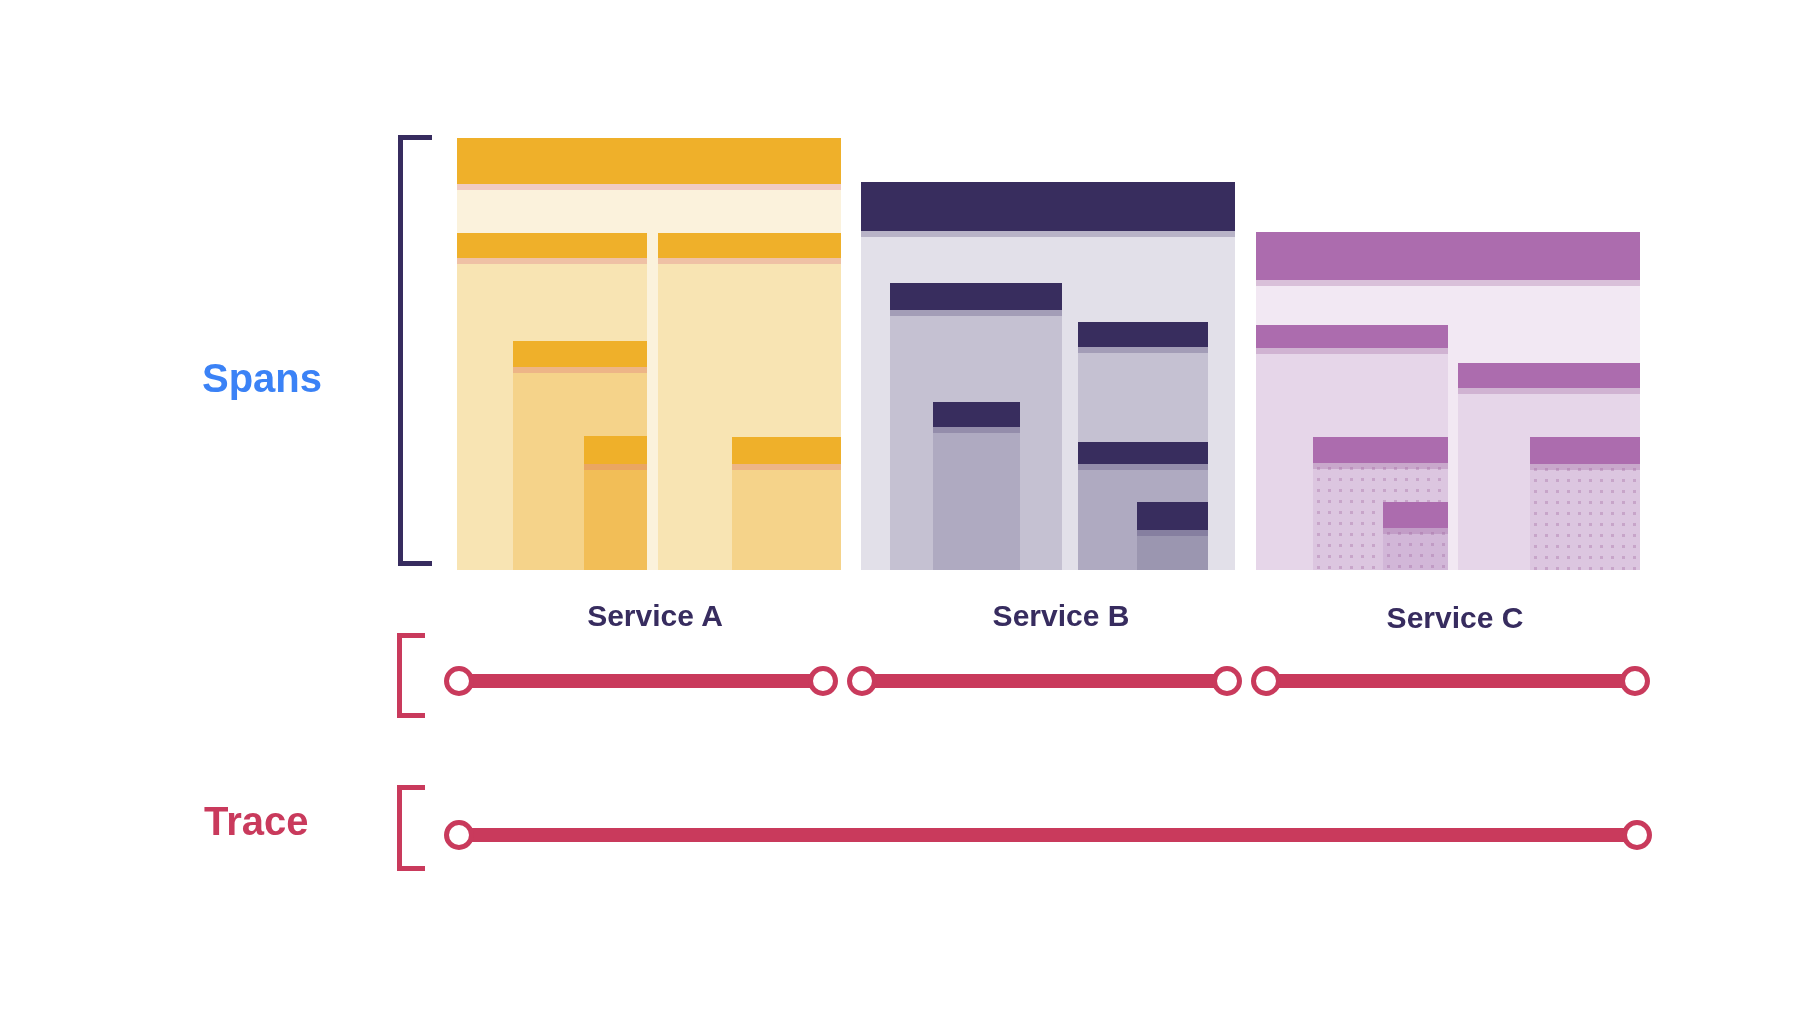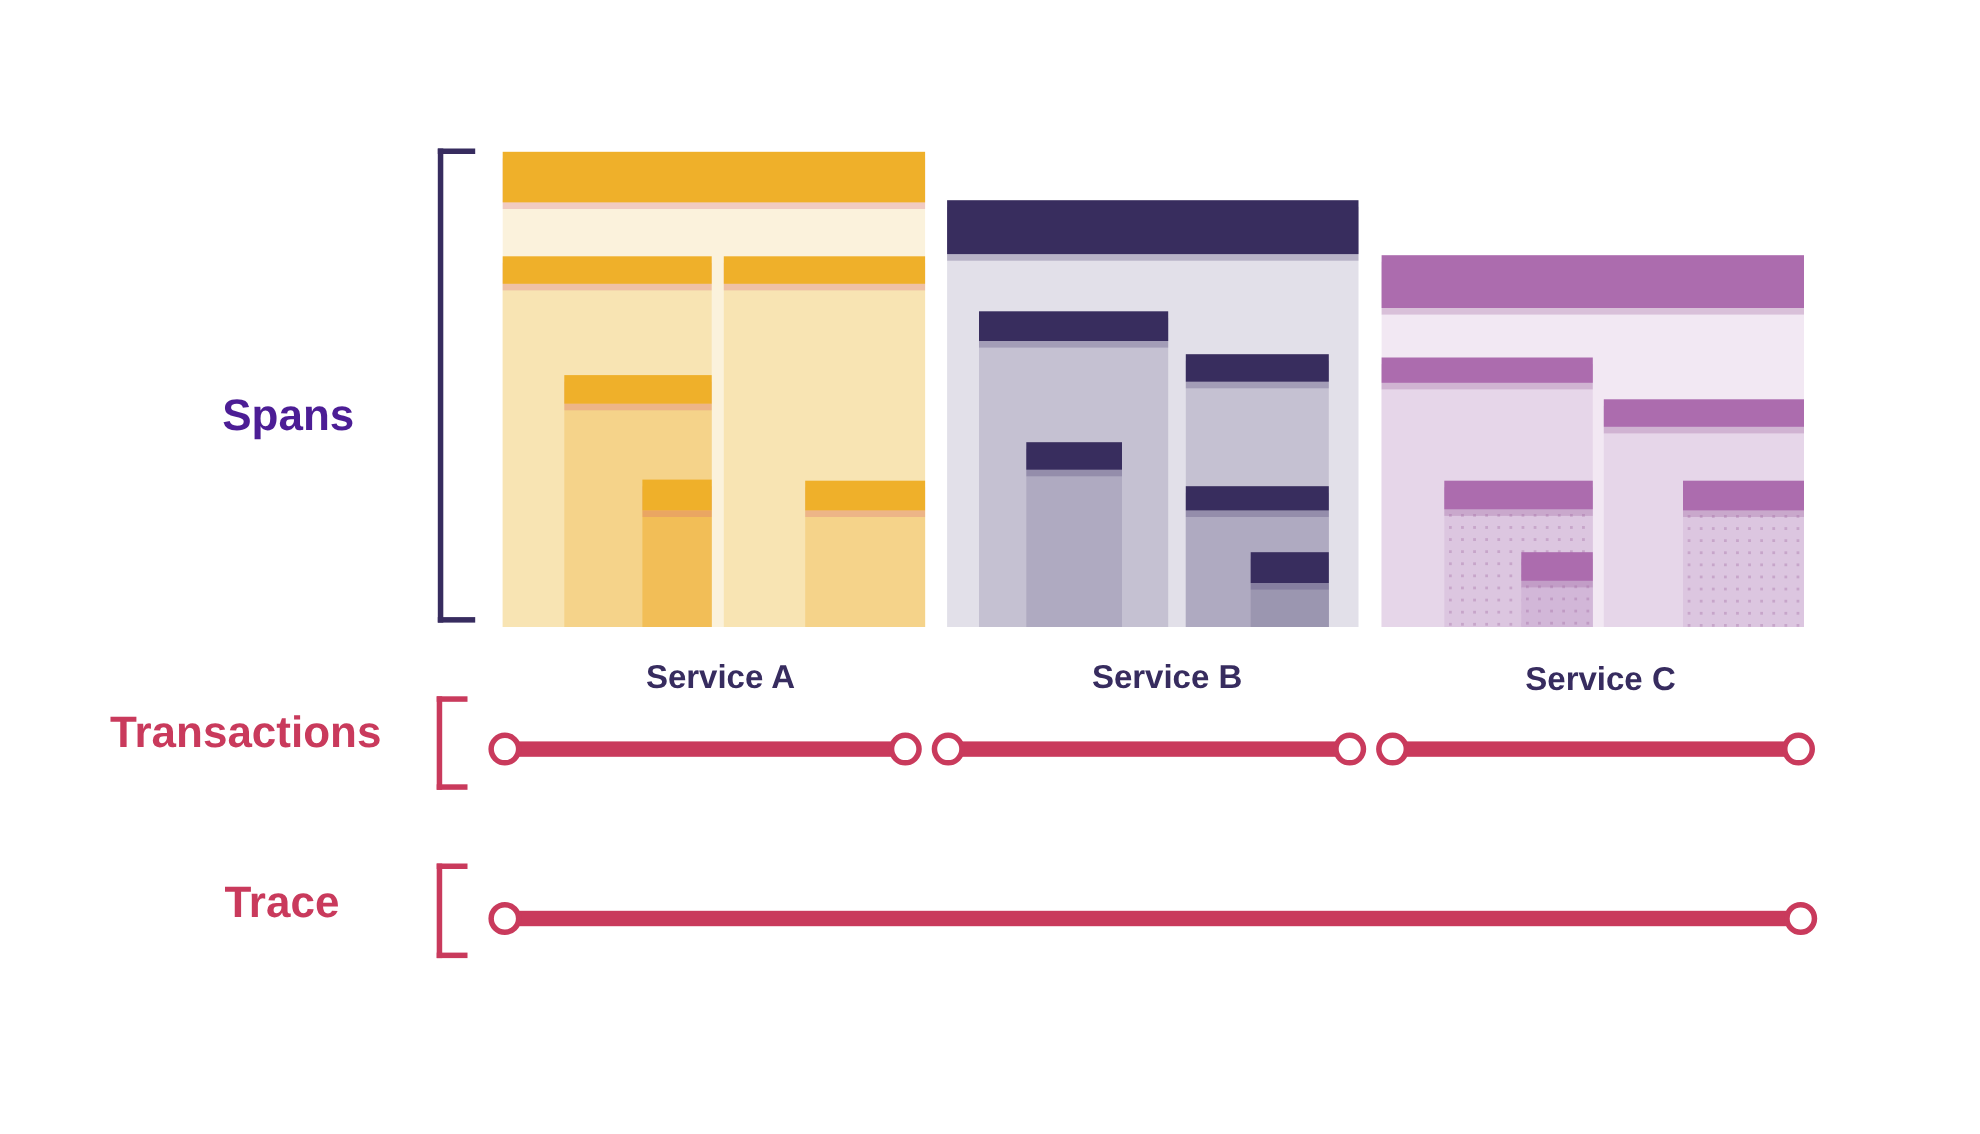--- a/index.html
+++ b/index.html
@@ -12,40 +12,39 @@
     font-family: "Liberation Sans", sans-serif;
   }
   .abs { position: absolute; }
   .side-label {
     position: absolute;
     font-weight: 700;
     font-size: 40px;
     line-height: 1;
     white-space: nowrap;
   }
-  #spans-label        { left: 202px; top: 358px; color: #4c1d95; }
+  #spans-label        { left: 202px; top: 358px; color: #3b82f6; }
   #transactions-label { left: 100px; top: 646px; color: #C93A5C; }
   #trace-label        { left: 204px; top: 801px; color: #C93A5C; }
   .service-label {
     position: absolute;
     font-weight: 700;
     font-size: 30px;
     line-height: 1;
     color: #372C5F;
     transform: translateX(-50%);
     white-space: nowrap;
     margin-left: 18px;
   }
 </style>
 </head>
 <body>
 
 <div id="canvas">
   <div class="side-label" id="spans-label">Spans</div>
-  <div class="side-label" id="transactions-label">Transactions</div>
   <div class="side-label" id="trace-label">Trace</div>
 <div class="abs" style="left: 457px; top: 184px; width: 384px; height: 386px; background: rgb(251, 242, 220);"></div>
     <div class="abs" style="left: 457px; top: 138px; width: 384px; height: 46px; background: rgb(239, 176, 42); box-shadow: rgba(216, 104, 130, 0.28) 0px 6px 0px 0px;"></div>
     <div class="abs" style="left: 457px; top: 258px; width: 190px; height: 312px; background: rgb(248, 228, 179);"></div>
     <div class="abs" style="left: 457px; top: 233px; width: 190px; height: 25px; background: rgb(239, 176, 42); box-shadow: rgba(216, 104, 130, 0.28) 0px 6px 0px 0px;"></div>
     <div class="abs" style="left: 513px; top: 367px; width: 134px; height: 203px; background: rgb(245, 211, 138);"></div>
     <div class="abs" style="left: 513px; top: 341px; width: 134px; height: 26px; background: rgb(239, 176, 42); box-shadow: rgba(216, 104, 130, 0.28) 0px 6px 0px 0px;"></div>
     <div class="abs" style="left: 584px; top: 464px; width: 63px; height: 106px; background: rgb(242, 190, 87);"></div>
     <div class="abs" style="left: 584px; top: 436px; width: 63px; height: 28px; background: rgb(239, 176, 42); box-shadow: rgba(216, 104, 130, 0.28) 0px 6px 0px 0px;"></div>
     <div class="abs" style="left: 658px; top: 258px; width: 183px; height: 312px; background: rgb(248, 228, 179);"></div>

